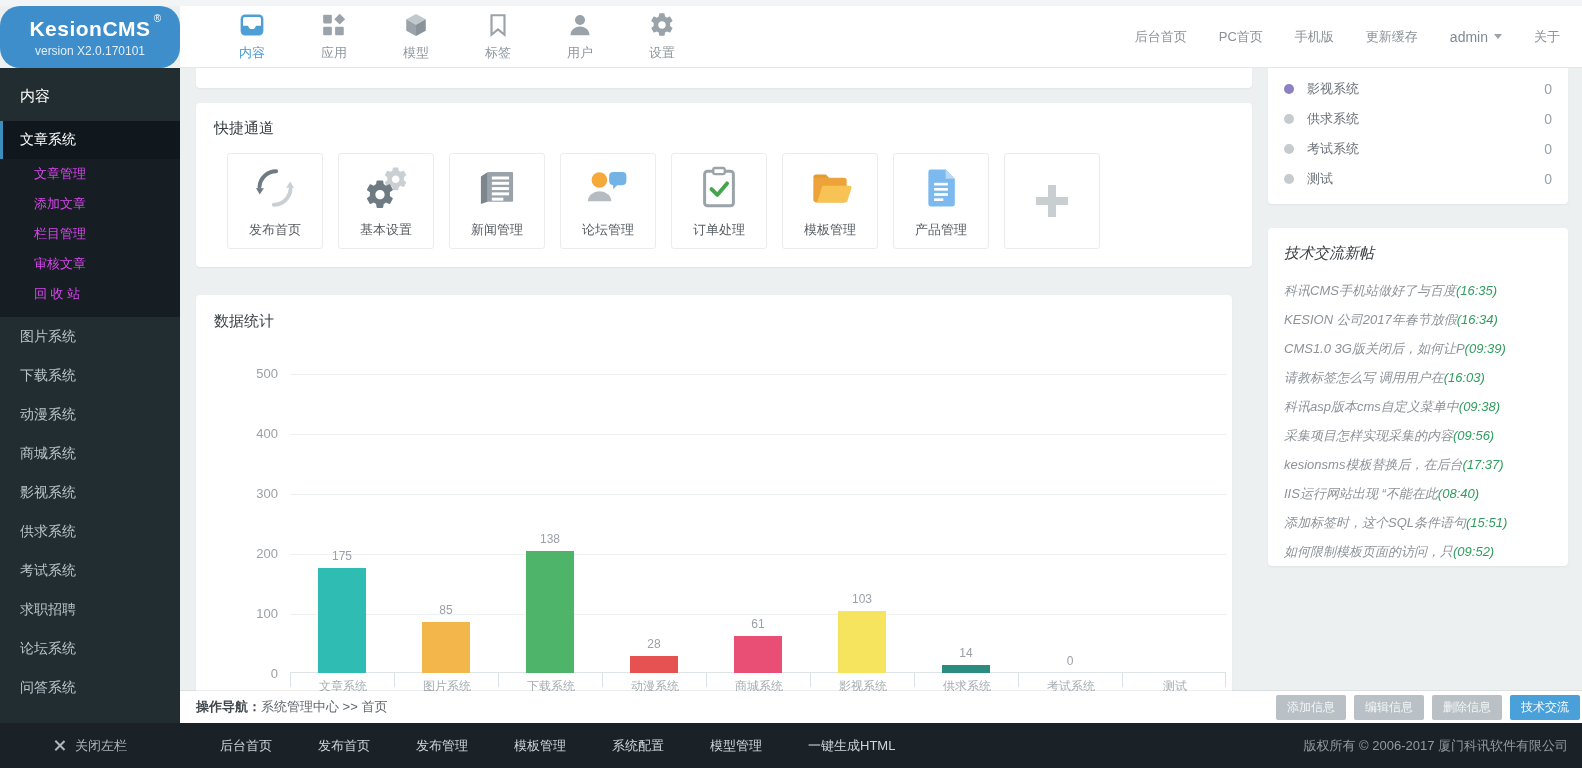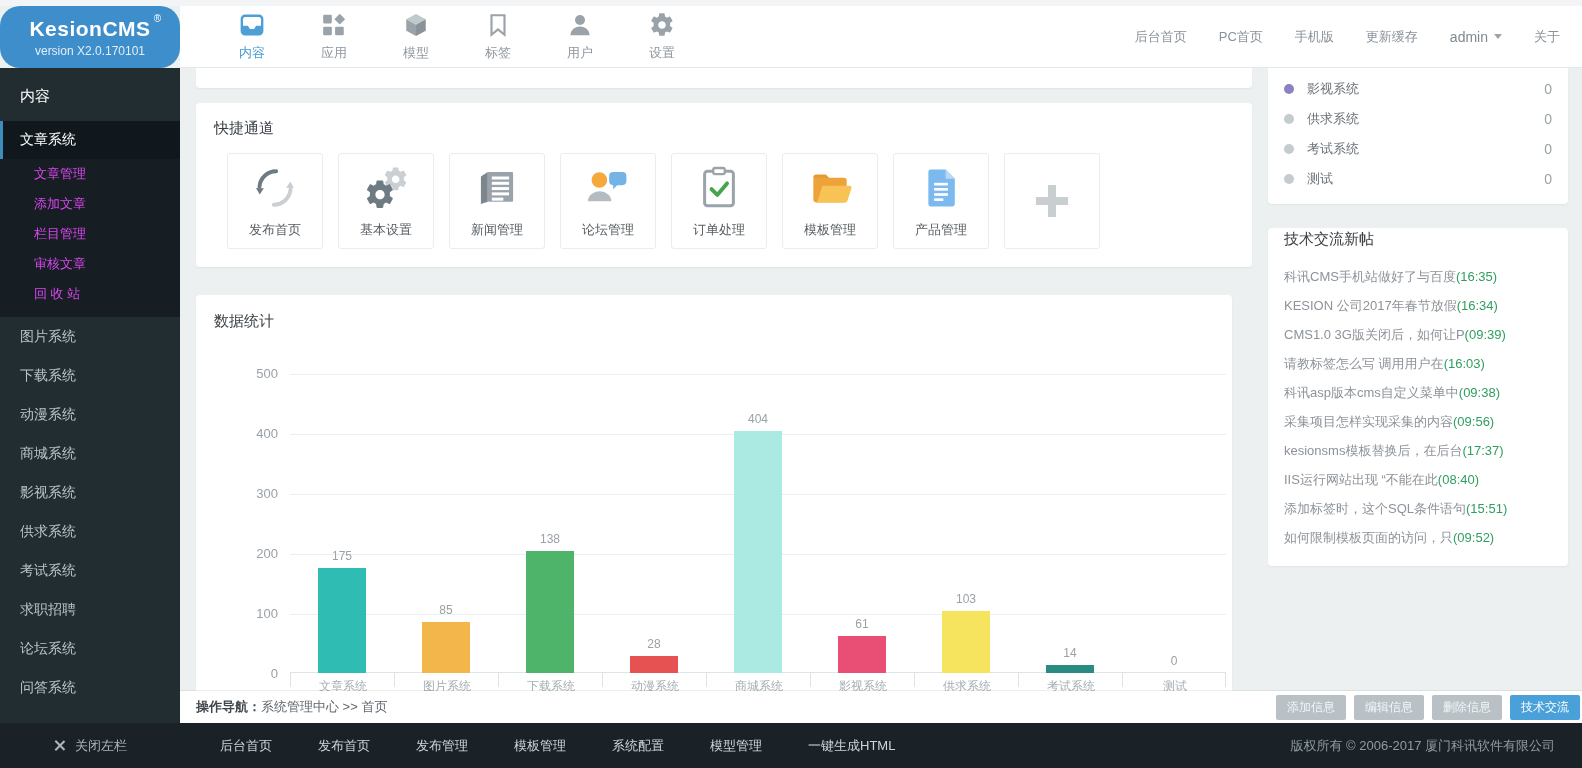--- a/index.html
+++ b/index.html
@@ -69,21 +69,21 @@
   .xcell:last-child { border-right:1px solid #dbe2e5; }
   .xlbl { position:absolute; left:0; width:104px; top:5px; text-align:center; font-size:12px; color:#a4adb2; white-space:nowrap; }
 
   
   .summary-card { left:1268px; top:68px; width:300px; height:136px; padding:6px 16px 0; }
   .sum-row { height:30px; display:flex; align-items:center; cursor:pointer; }
   .dot { width:10px; height:10px; border-radius:50%; margin-right:13px; flex:none; }
   .sum-lbl { font-size:13px; color:#6a7178; }
   .sum-count { margin-left:auto; font-size:14px; color:#9aa2a8; }
 
-  .posts-card { left:1268px; top:228px; width:300px; height:338px; padding:2px 16px 0; }
+  .posts-card { left:1268px; top:228px; width:300px; height:338px; padding:16px 16px 0;font-style:italic; }
   .posts-list { margin-top:13px; }
   .post-row { height:29px; display:flex; align-items:center; font-size:13px; color:#8d9399; cursor:pointer; white-space:nowrap; overflow:hidden; }
   .post-time { color:#2f9e5f; }
 
   
   .action-bar { position:absolute; left:180px; top:691px; width:1402px; height:32px; background:#fff; z-index:20;
                 box-shadow:0 -1px 0 rgba(0,0,0,.07); display:flex; align-items:center; padding:0 2px 0 16px; }
   .nav-prefix { font-size:13px; font-weight:bold; color:#3f464b; }
   .nav-path { font-size:13px; color:#5f676d; }
   .ab-buttons { margin-left:auto; display:flex; gap:8px; }
@@ -95,21 +95,21 @@
   .footer { position:absolute; left:0; top:723px; width:1582px; height:45px; background:#1b2227; z-index:20;
             display:flex; align-items:center; }
   .f-close { width:180px; display:flex; align-items:center; justify-content:center; gap:9px; color:#aeb6bb;
              font-size:13px; cursor:pointer; }
   .x-icon { position:relative; width:13px; height:13px; display:inline-block; }
   .x-icon::before, .x-icon::after { content:""; position:absolute; left:6px; top:0; width:1.5px; height:13px; background:#aeb6bb; }
   .x-icon::before { transform:rotate(45deg); }
   .x-icon::after { transform:rotate(-45deg); }
   .f-links { display:flex; gap:46px; padding-left:40px; }
   .f-link { font-size:13px; color:#ced6da; cursor:pointer; white-space:nowrap; }
-  .f-copy { margin-left:auto; padding-right:27px; font-size:13px; color:#8f9aa1; }
+  .f-copy { margin-left:auto; padding-right:14px; font-size:13px; color:#8f9aa1; }
 </style>
 </head>
 <body>
 
 <div class="screen">
   <div class="topstrip"></div>
 
   <div class="logo">
     <div class="logo-title"><span>KesionCMS</span><span class="logo-reg">®</span></div>
     <div class="logo-ver">version X2.0.170101</div>
@@ -330,24 +330,20 @@
           </div>
         <div class="slot">
             <span class="bar-val">138</span>
             <div class="bar" style="height: 121.8px; background: rgb(78, 180, 105);"></div>
           </div>
         <div class="slot">
             <span class="bar-val">28</span>
             <div class="bar" style="height: 16.8px; background: rgb(230, 82, 81);"></div>
           </div>
         <div class="slot">
-            <span class="bar-val">404</span>
-            <div class="bar" style="height: 242.4px; background: rgb(171, 234, 227);"></div>
-          </div>
-        <div class="slot">
             <span class="bar-val">61</span>
             <div class="bar" style="height: 36.6px; background: rgb(233, 79, 116);"></div>
           </div>
         <div class="slot">
             <span class="bar-val">103</span>
             <div class="bar" style="height: 61.8px; background: rgb(246, 228, 94);"></div>
           </div>
         <div class="slot">
             <span class="bar-val">14</span>
             <div class="bar" style="height: 8.4px; background: rgb(42, 139, 128);"></div>

